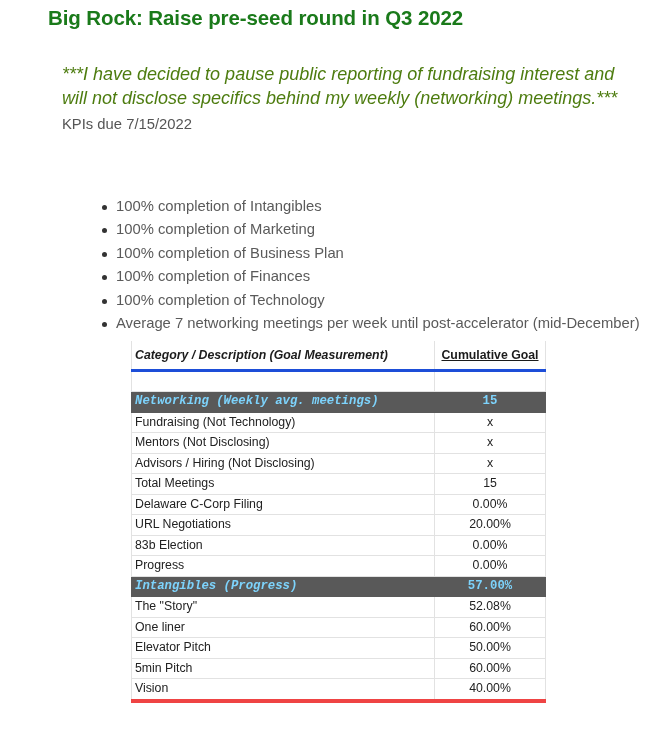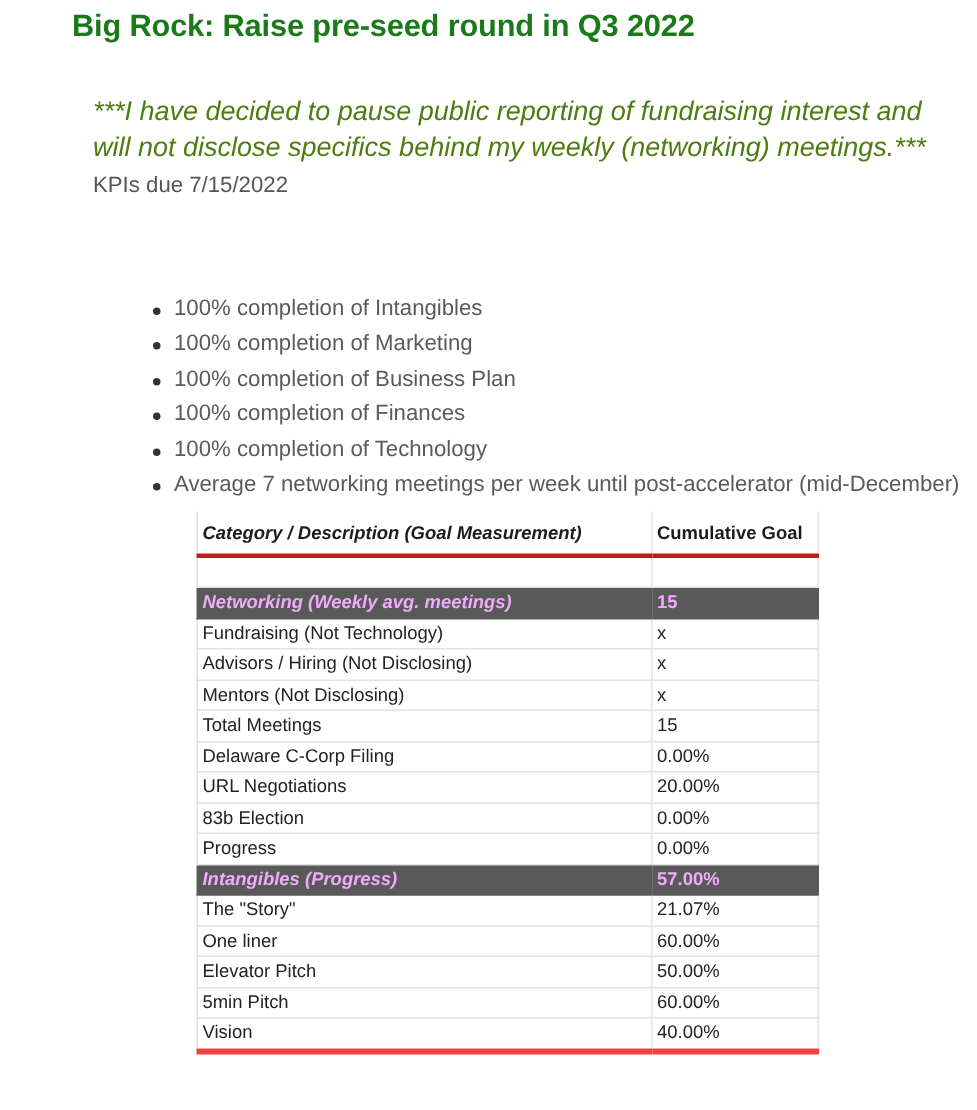--- a/index.html
+++ b/index.html
@@ -7,27 +7,27 @@
   .title { position: absolute; left: 48px; top: 6px; margin: 0; font-size: 20.5px; font-weight: bold; color: #1a7a1a; letter-spacing: -0.1px; }
   .notice { position: absolute; left: 62px; top: 62px; width: 560px; margin: 0; font-size: 18px; font-style: italic; color: #4d7c0f; line-height: 24px; }
   .kpi-heading { position: absolute; left: 62px; top: 116px; margin: 0; font-size: 14.8px; color: #555555; }
   .kpi-list { position: absolute; left: 62px; top: 180px; margin: 15px; padding: 0 0 0 39px; list-style: none; }
   .kpi-list li { position: relative; font-size: 14.8px; color: #5a5a5a; line-height: 23.4px; white-space: nowrap; }
   .kpi-list li::before { content: ""; position: absolute; left: -14px; top: 10px; width: 5px; height: 5px; border-radius: 50%; background: #333333; }
 
   .goal-table { position: absolute; left: 131px; top: 341px; border-collapse: collapse; font-size: 12.3px; color: #222222; }
   .goal-table td, .goal-table th { height: 19.5px; padding: 0 3px; border: 1px solid #e2e2e2; white-space: nowrap; line-height: 19px; }
   .goal-table .col-a { width: 296px; text-align: left; }
-  .goal-table .col-b { width: 104px; text-align: left; }
+  .goal-table .col-b { width: 104px; text-align: center; }
   .goal-table th { font-weight: bold; height: 28px; color: #1c1c1c; }
   .goal-table th.col-a { font-style: italic; }
-  .goal-table th.col-b { text-align: left; font-style: normal; }
-  .goal-table tr.header-row th { border-bottom: 3px solid #b91c1c; border-top: none; }
+  .goal-table th.col-b { text-align: center; font-style: normal; text-decoration: underline; }
+  .goal-table tr.header-row th { border-bottom: 3px solid #1d4ed8; border-top: none; }
   .goal-table tr.spacer td { height: 19px; }
-  .goal-table tr.section td { background: #595959; color: #f0abfc; font-weight: bold; border-color: #595959; }
+  .goal-table tr.section td { background: #595959; color: #7dd3fc; font-weight: bold; border-color: #595959; font-family: Liberation Mono, monospace; }
   .goal-table tr.section td.col-a { font-style: italic; }
   .goal-table tr.last td { border-bottom: 4px solid #ef4444; }
 </style>
 </head>
 <body>
 
 <h1 class="title">Big Rock: Raise pre-seed round in Q3 2022</h1>
 <p class="notice">***I have decided to pause public reporting of fundraising interest and will not disclose specifics behind my weekly (networking) meetings.***</p>
 <p class="kpi-heading">KPIs due 7/15/2022</p>
 
@@ -54,25 +54,25 @@
       </tr>
       <tr class="section">
         <td class="col-a">Networking  (Weekly avg. meetings)</td>
         <td class="col-b">15</td>
       </tr>
       <tr class="item">
         <td class="col-a">Fundraising (Not Technology)</td>
         <td class="col-b">x</td>
       </tr>
       <tr class="item">
-        <td class="col-a">Advisors / Hiring (Not Disclosing)</td>
+        <td class="col-a">Mentors (Not Disclosing)</td>
         <td class="col-b">x</td>
       </tr>
       <tr class="item">
-        <td class="col-a">Mentors (Not Disclosing)</td>
+        <td class="col-a">Advisors / Hiring (Not Disclosing)</td>
         <td class="col-b">x</td>
       </tr>
       <tr class="item">
         <td class="col-a">Total Meetings</td>
         <td class="col-b">15</td>
       </tr>
       <tr class="item">
         <td class="col-a">Delaware C-Corp Filing</td>
         <td class="col-b">0.00%</td>
       </tr>
@@ -87,21 +87,21 @@
       <tr class="item">
         <td class="col-a">Progress</td>
         <td class="col-b">0.00%</td>
       </tr>
       <tr class="section">
         <td class="col-a">Intangibles (Progress)</td>
         <td class="col-b">57.00%</td>
       </tr>
       <tr class="item">
         <td class="col-a">The "Story"</td>
-        <td class="col-b">21.07%</td>
+        <td class="col-b">52.08%</td>
       </tr>
       <tr class="item">
         <td class="col-a">One liner</td>
         <td class="col-b">60.00%</td>
       </tr>
       <tr class="item">
         <td class="col-a">Elevator Pitch</td>
         <td class="col-b">50.00%</td>
       </tr>
       <tr class="item">

